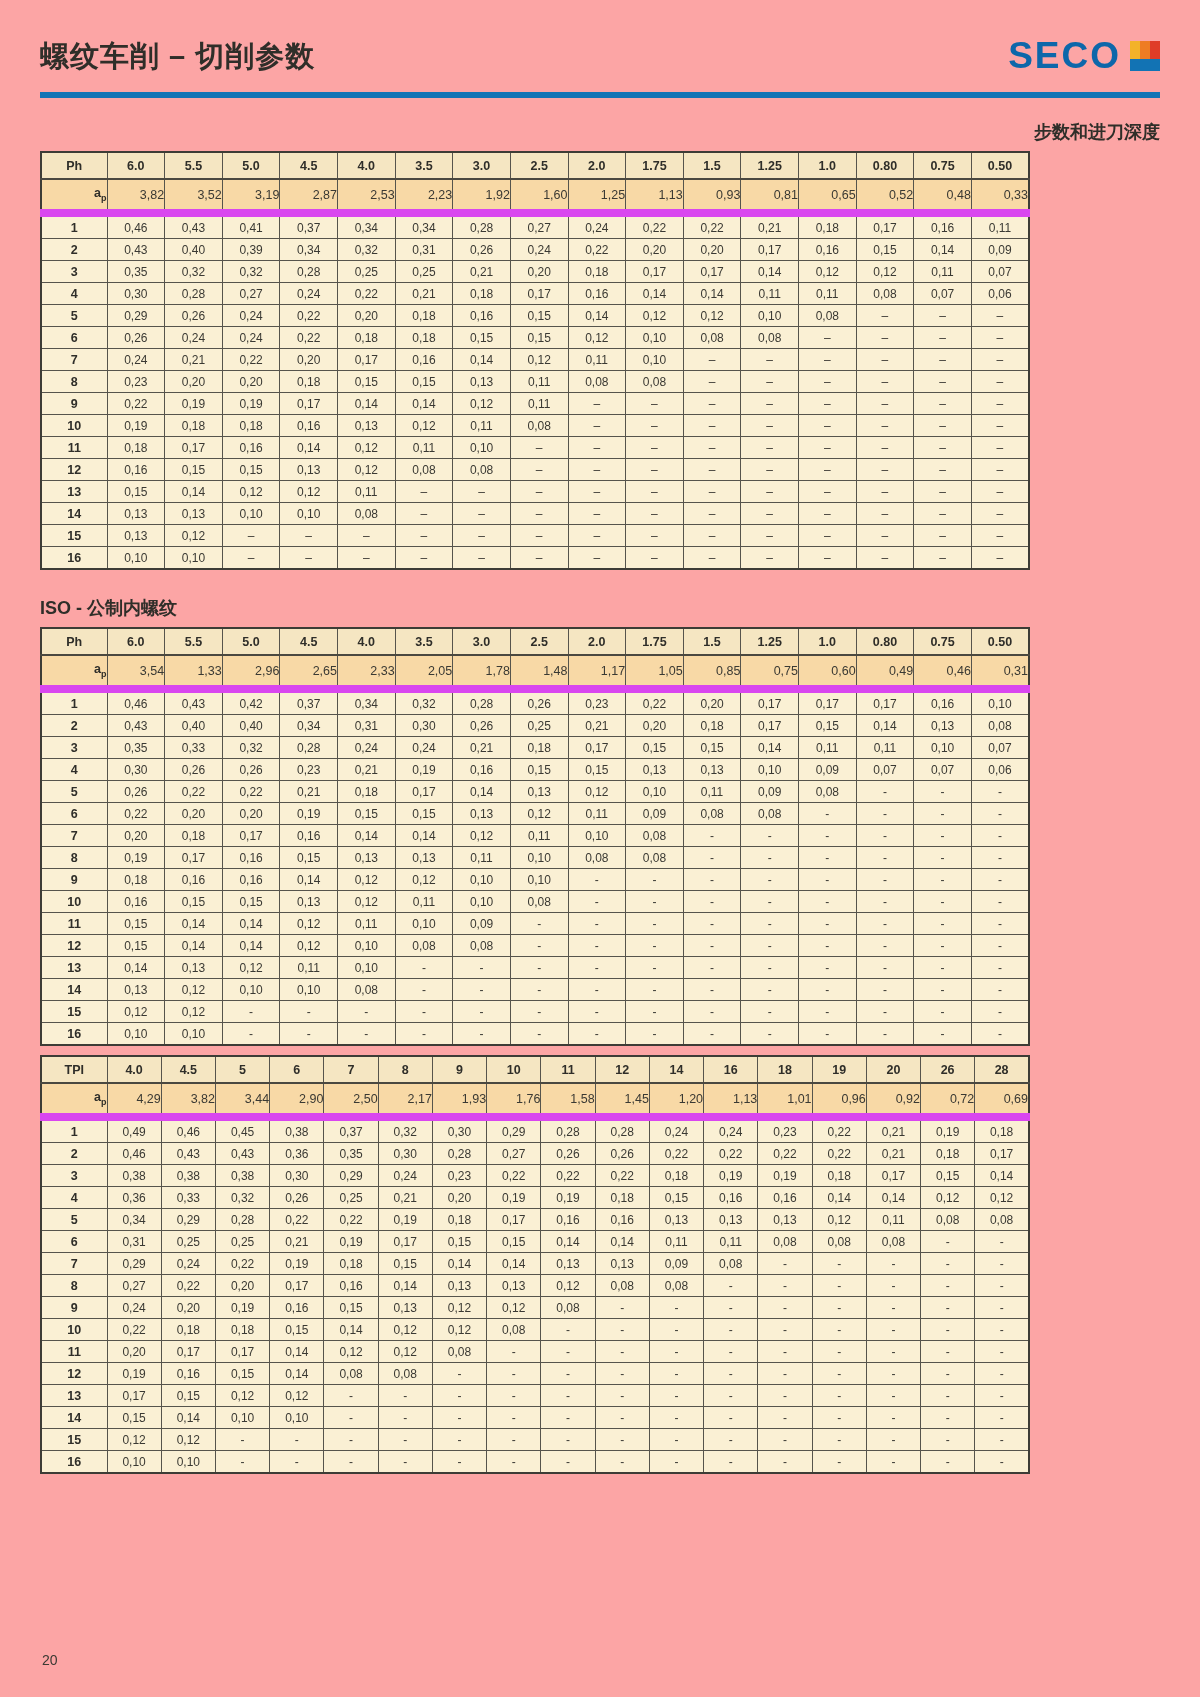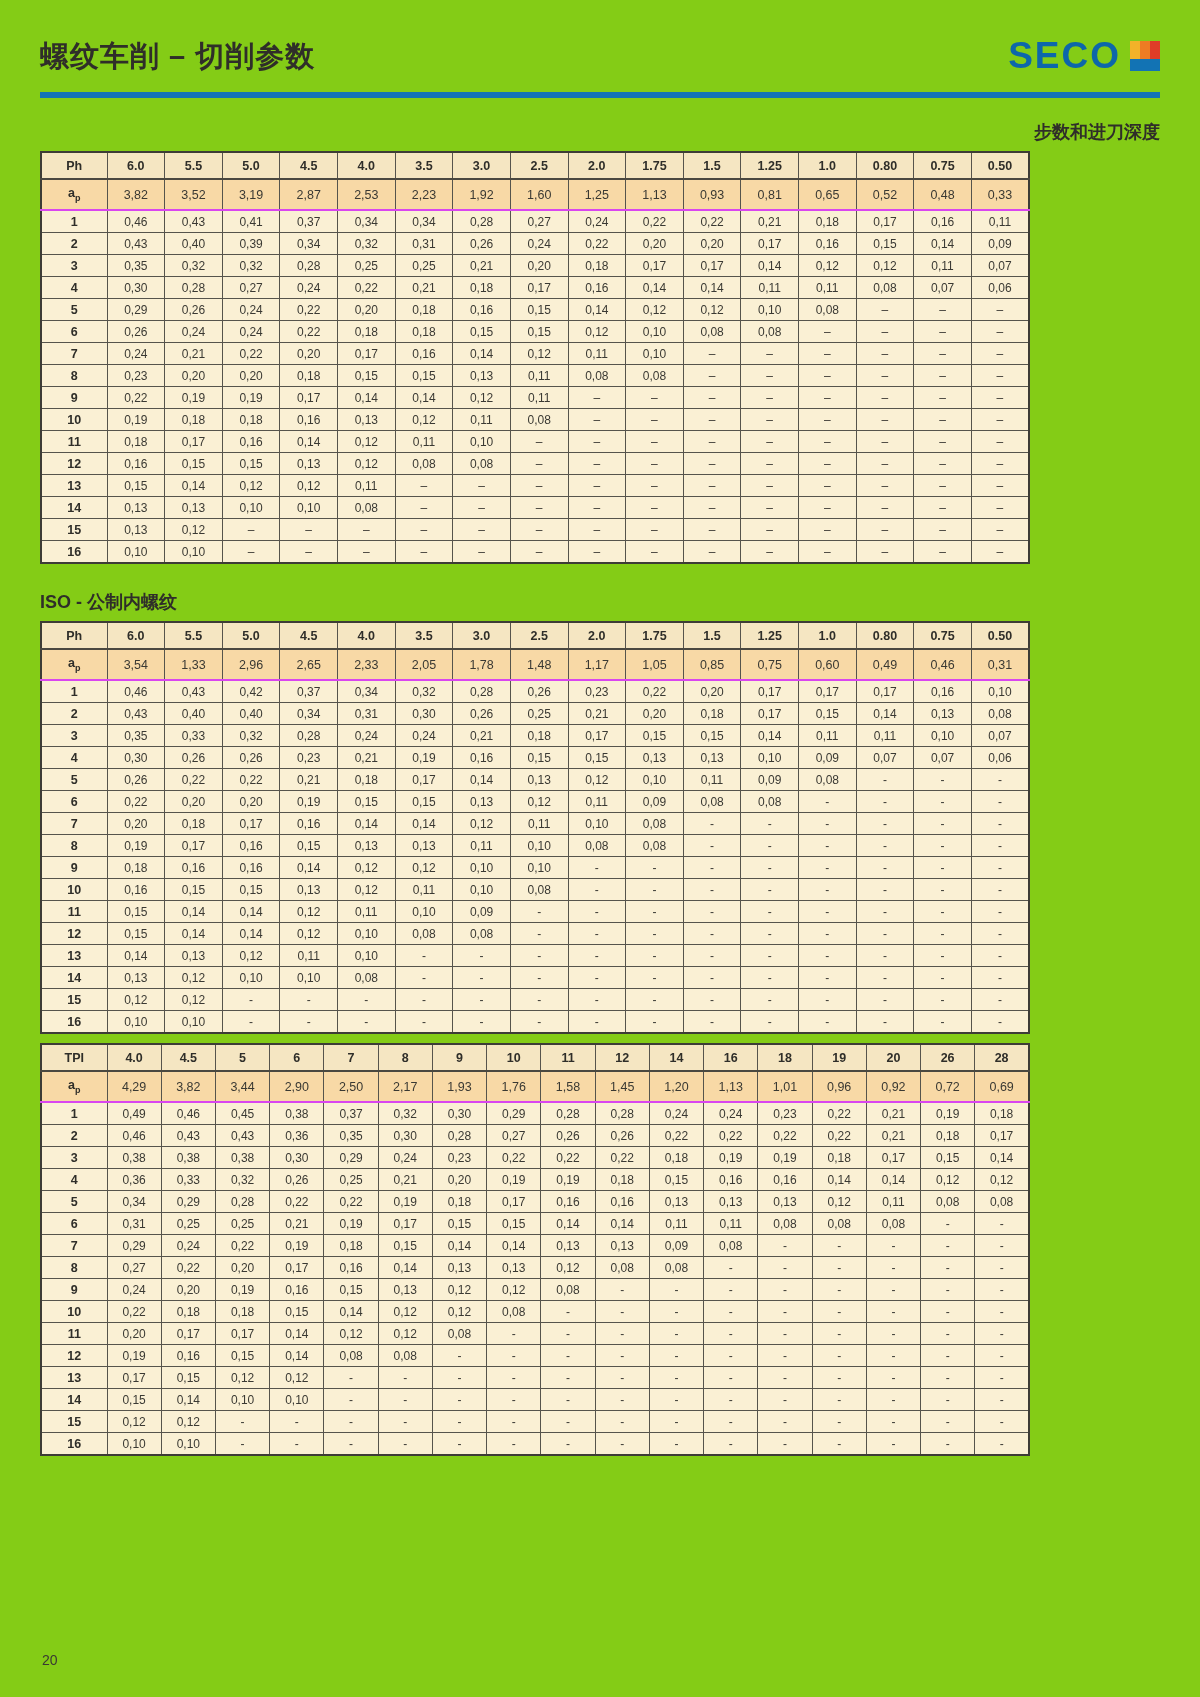--- a/index.html
+++ b/index.html
@@ -1,17 +1,17 @@
 <!DOCTYPE html>
 <html><head>
 <meta charset="utf-8">
 <style>
   html,body{margin:0;padding:0;background:#ffffff;}
   body{width:1200px;height:1697px;font-family:"Liberation Sans",sans-serif;color:#34332e;}
-  .page{position:relative;width:1200px;height:1697px;overflow:hidden;background:#84cc16;}
+  .page{position:relative;width:1200px;height:1697px;overflow:hidden;background:#fca5a5;}
   .header{margin:38px 40px 0 40px;display:flex;justify-content:space-between;align-items:flex-start;height:40px;}
   .title{font-size:29px;line-height:36px;font-weight:bold;color:#2f2e29;letter-spacing:1px;margin:0;}
   .logo{display:flex;align-items:center;gap:9px;margin-top:2px;}
   .logo-text{font-size:37px;line-height:32px;font-weight:bold;color:#0d67aa;letter-spacing:2px;}
   .logo-mark{width:30px;height:30px;display:flex;flex-direction:column;}
   .lm-top{flex:1;display:flex;}
   .lm-top i{flex:1;}
   .lm-y{background:#f3b229;}
   .lm-o{background:#ee7c23;}
   .lm-r{background:#df3c28;}
@@ -19,21 +19,21 @@
   .rule{margin:14px 40px 0 40px;height:6px;background:#1374b5;}
   .content{margin:0 40px;}
   .sec-heading{margin-top:24px;font-size:18px;line-height:20px;font-weight:bold;color:#2f2e29;text-align:right;}
   .table-heading{margin-top:28px;font-size:18px;line-height:20px;font-weight:bold;color:#2f2e29;}
   #tables .table-heading:first-child{margin-top:6px;}
   table.ptable{margin-top:9px;border-collapse:collapse;table-layout:fixed;width:990px;
     border:2px solid #3d3c36;}
   table.ptable th,table.ptable td{border:1px solid #56544c;text-align:center;vertical-align:middle;
     padding:0;overflow:hidden;white-space:nowrap;}
   table.ptable thead th{background:#f5e6c2;font-weight:bold;font-size:12.5px;height:25px;color:#2f2e29;border-bottom:2px solid #4a4840;}
-  table.ptable tr.ap-row td{background:#f8d9a6;height:29px;font-size:12.5px;border-bottom:2px solid #d946ef;}
+  table.ptable tr.ap-row td{background:#f8d9a6;height:29px;font-size:12.5px;border-bottom:8px solid #d946ef;text-align:right;}
   table.ptable tbody td{background:#faf0d4;height:21px;font-size:12px;color:#3a3933;}
   table.ptable td.rowhead{font-weight:bold;font-size:12.5px;color:#2f2e29;}
   table.ptable tr.ap-row td.rowhead{font-weight:bold;}
   sub{font-size:9px;}
   #footnotes{margin-top:16px;}
   .footnote{font-size:13px;line-height:21px;color:#3a3933;}
   .pagenum{position:absolute;left:42px;top:1652px;font-size:14px;color:#3a3933;}
 </style>
 </head>
 <body>

